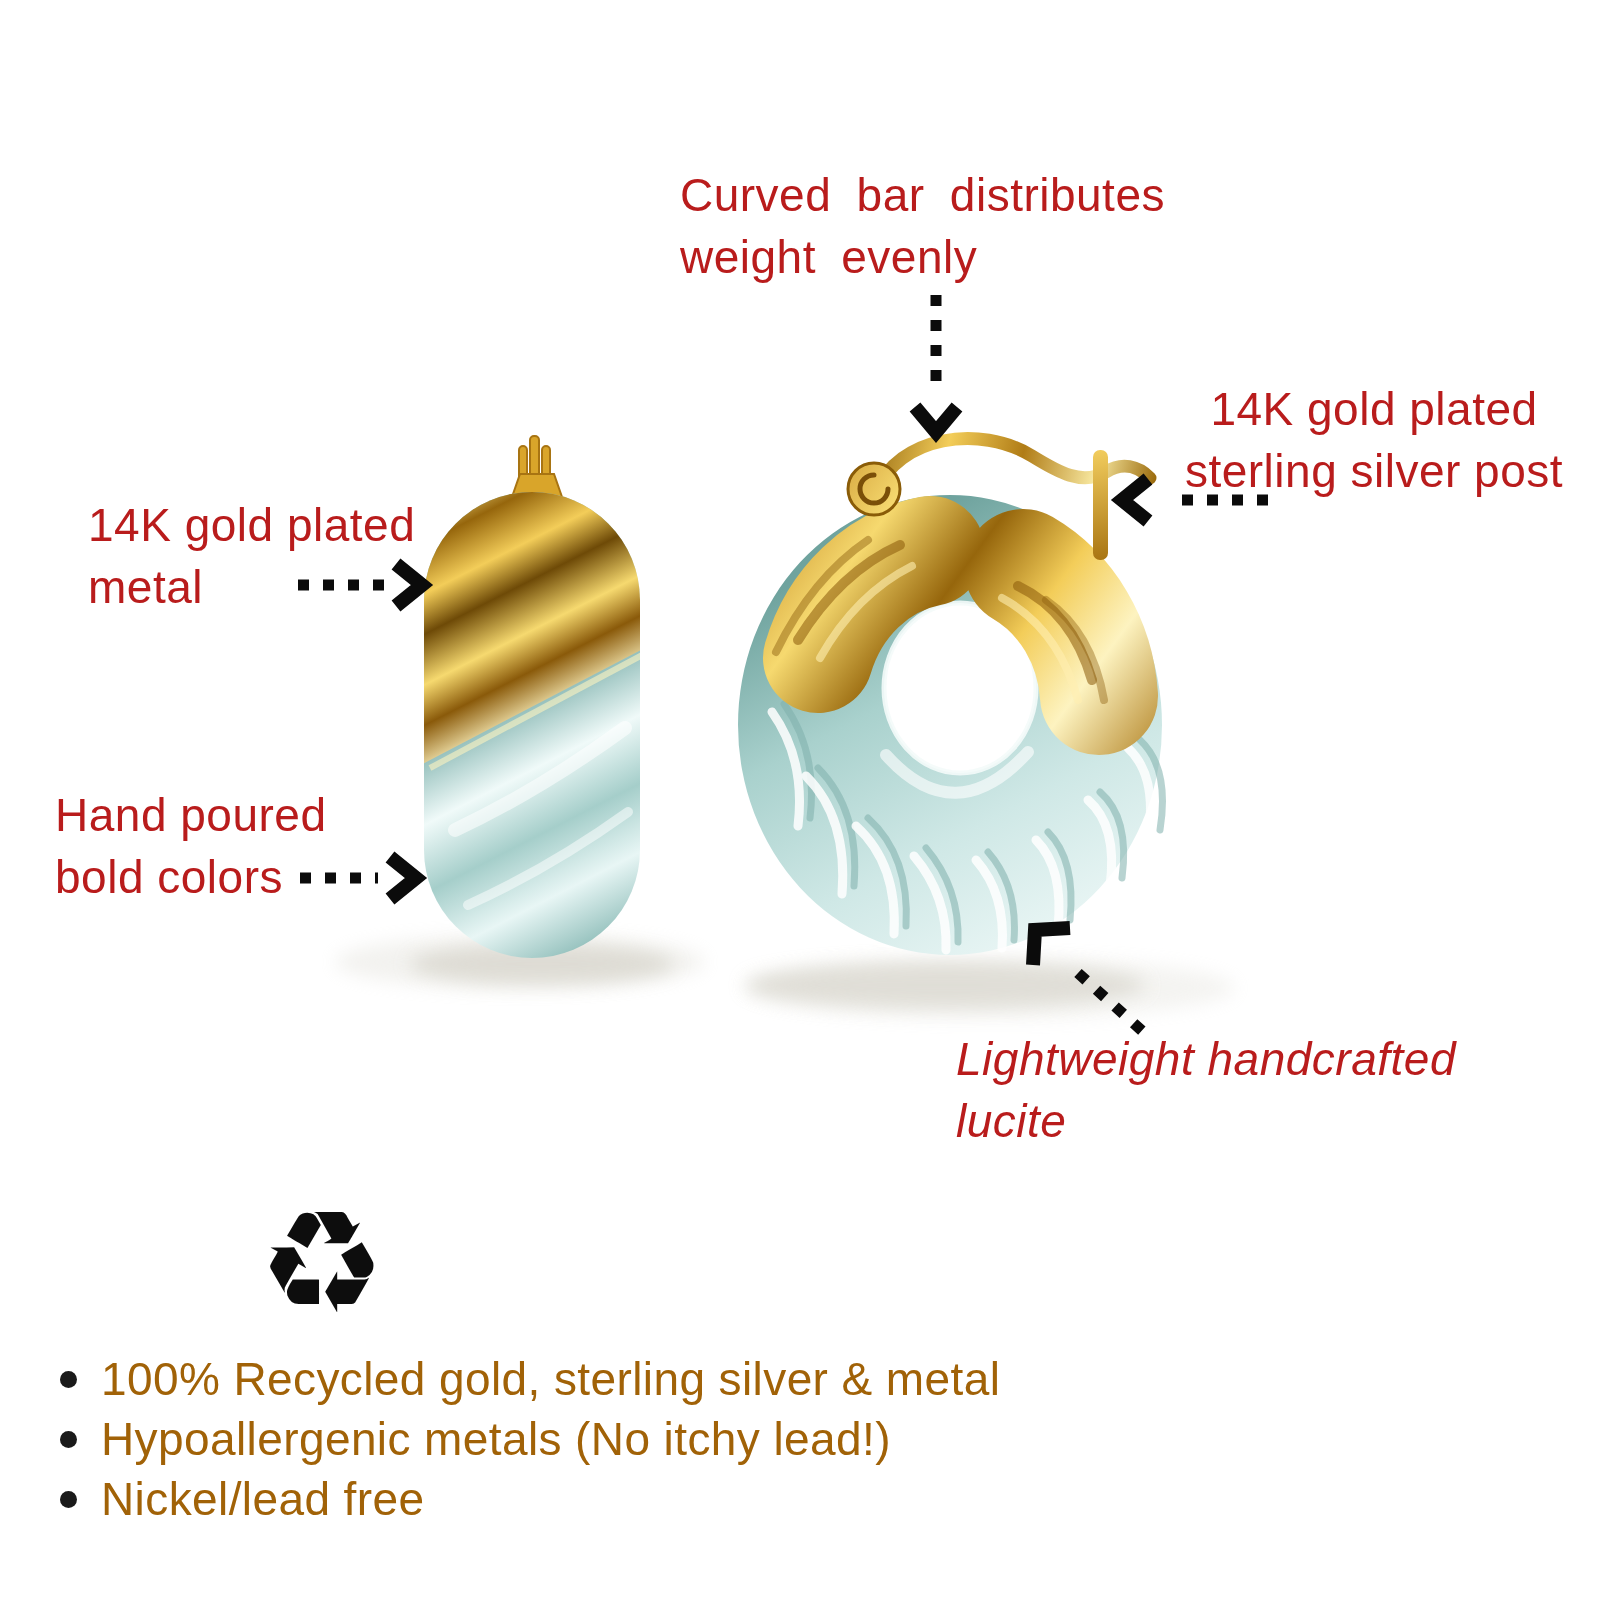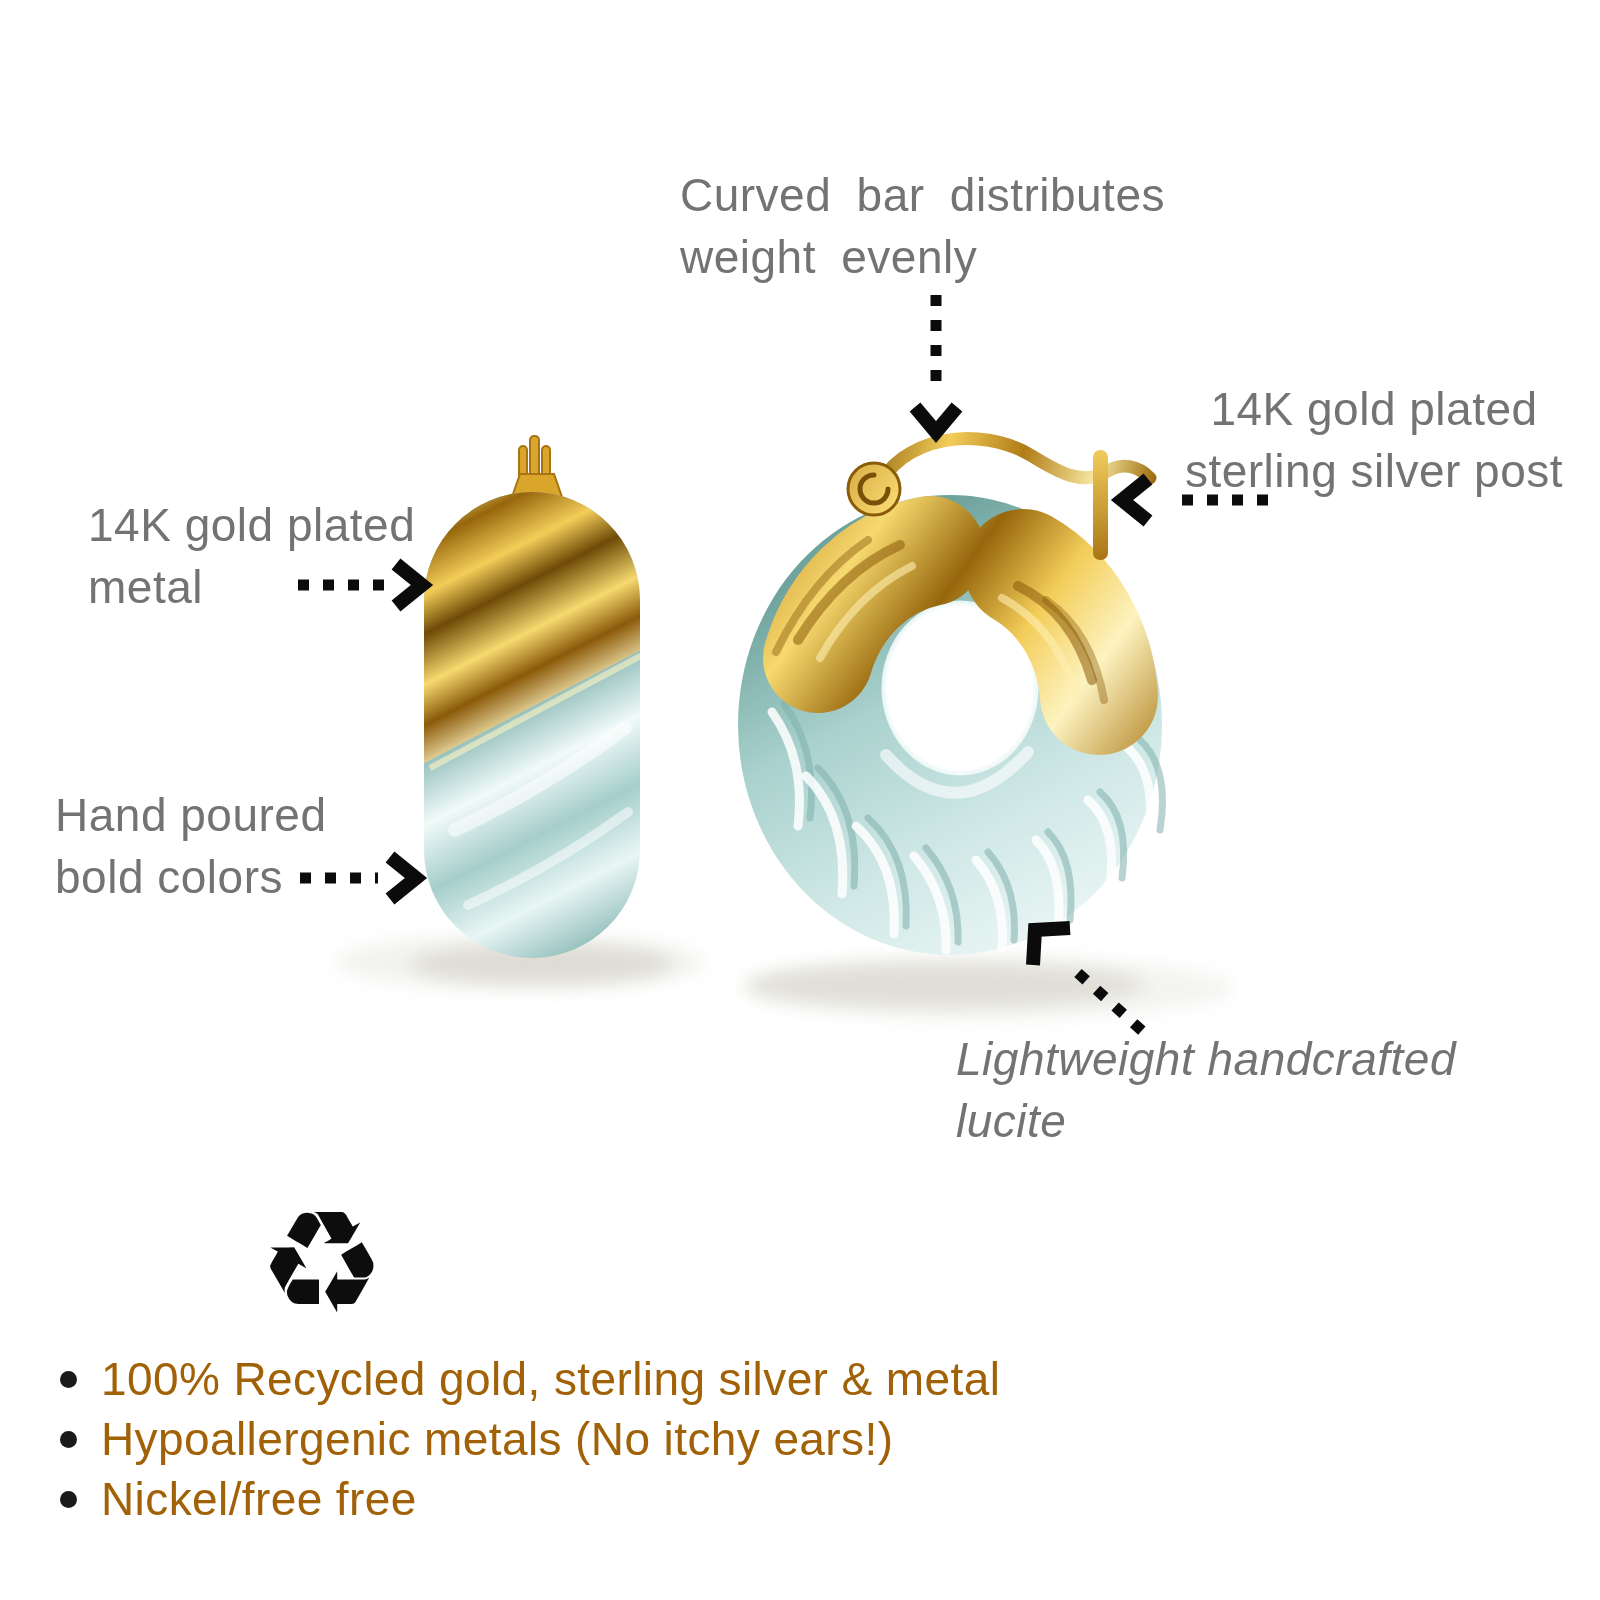--- a/index.html
+++ b/index.html
@@ -3,21 +3,21 @@
 <meta charset="utf-8">
 <style>
   html,body{margin:0;padding:0;background:#ffffff;}
   .stage{
     position:relative;width:1600px;height:1600px;background:#ffffff;overflow:hidden;
     font-family:"Liberation Sans", sans-serif;color:#212121;
   }
   .art{position:absolute;left:0;top:0;width:1600px;height:1600px;}
   .callout{
     position:absolute;font-size:46px;line-height:62px;letter-spacing:.5px;
-    white-space:pre-line;color:#737373;
+    white-space:pre-line;color:#b91c1c;
   }
   .c-curved{left:680px;top:164px;word-spacing:12px;}
   .c-post{left:1148px;top:378px;width:452px;text-align:center;}
   .c-metal{left:88px;top:494px;}
   .c-pour{left:55px;top:784px;}
   .c-lucite{left:956px;top:1028px;font-style:italic;}
   .recycle{
     position:absolute;left:258px;top:1192px;font-size:142px;line-height:142px;
     color:#0d0d0d;font-family:"DejaVu Sans", sans-serif;
   }
@@ -217,21 +217,21 @@
 
   <div class="recycle">♻</div>
 
   <div class="features">
     <div class="feature-row">
       <span class="feature-dot"></span>
       <span class="feature-text">100% Recycled gold, sterling silver &amp; metal</span>
     </div>
     <div class="feature-row">
       <span class="feature-dot"></span>
-      <span class="feature-text">Hypoallergenic metals (No itchy ears!)</span>
+      <span class="feature-text">Hypoallergenic metals (No itchy lead!)</span>
     </div>
     <div class="feature-row">
       <span class="feature-dot"></span>
-      <span class="feature-text">Nickel/free free</span>
+      <span class="feature-text">Nickel/lead free</span>
     </div>
   </div>
 
 </div>
 
 </body></html>

